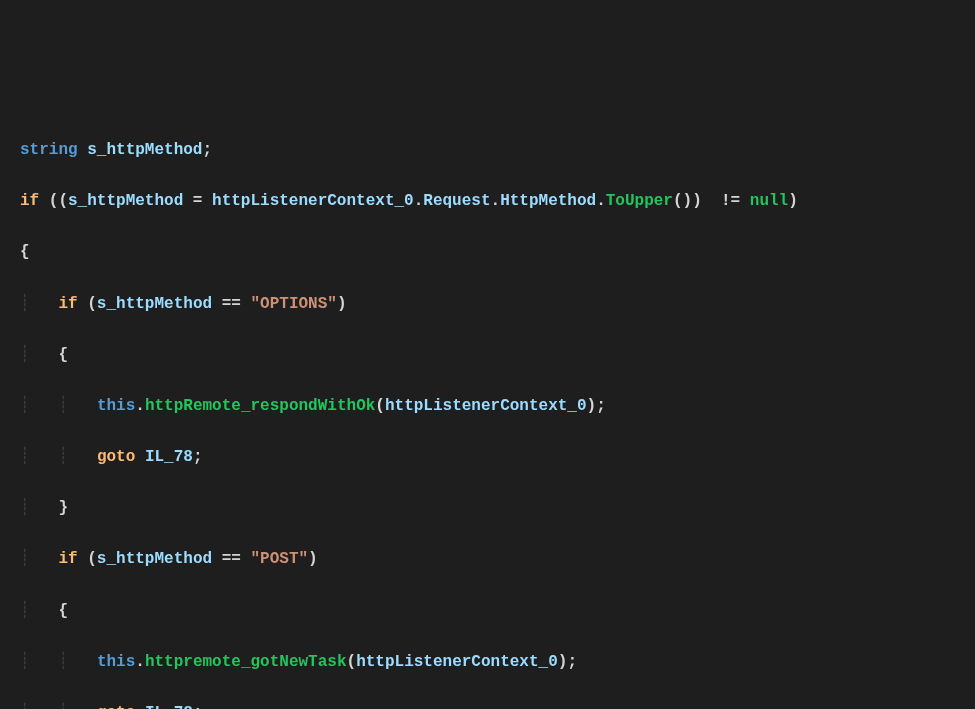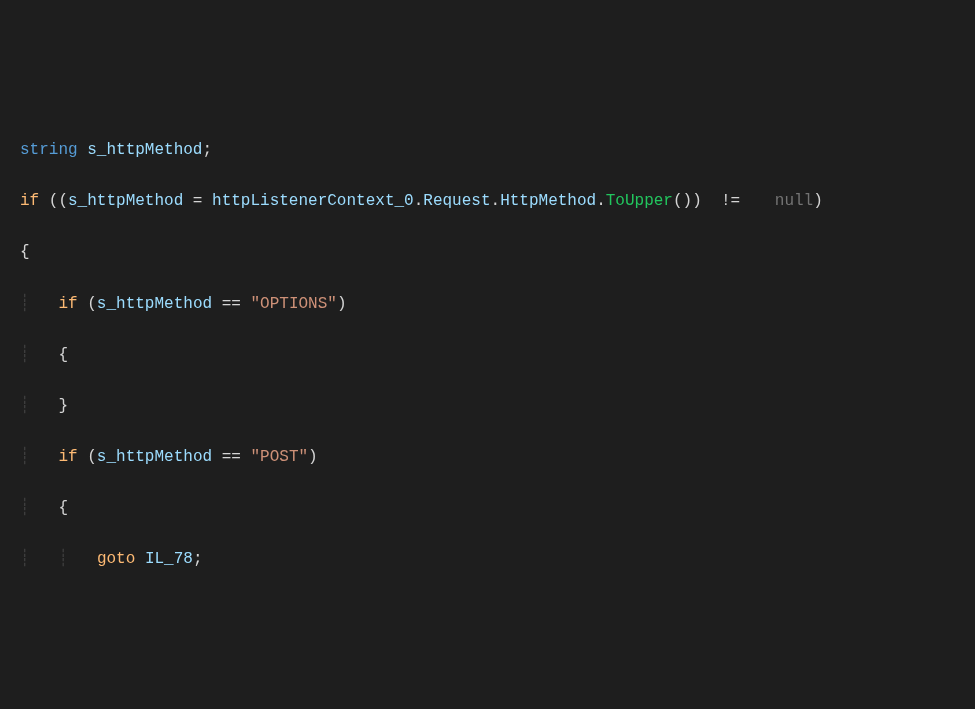--- a/index.html
+++ b/index.html
@@ -11,24 +11,24 @@
       background-color: #1e1e1e;
       font-family: Consolas, 'Courier New', monospace;
       font-size: 16px;
       line-height: 1.6;
       padding: 10px 20px;
       color: #d4d4d4;
       white-space: pre;
     }
     .code-line {
       display: block;
+      font-weight: bold;
     }
     .keyword {
-      color: #737373;
-      margin-left: 25px;
+      color: #22c55e;
     }
     .control {
       color: #fdba74;
     }
     .type {
       color: #569cd6;
     }
     .identifier {
       color: #9cdcfe;
     }
@@ -56,23 +56,26 @@
 <body>
 
 
 
 <div>
 <span class="code-line"><span class="type">string</span><span class="punct"> </span><span class="identifier">s_httpMethod</span><span class="punct">;</span></span>
 <span class="code-line"><span class="control">if</span><span class="punct"> </span><span class="punct">((</span><span class="identifier">s_httpMethod</span><span class="punct"> = </span><span class="identifier">httpListenerContext_0</span><span class="punct">.</span><span class="identifier">Request</span><span class="punct">.</span><span class="identifier">HttpMethod</span><span class="punct">.</span><span class="method">ToUpper</span><span class="punct">()) </span><span class="punct"> != </span><span class="keyword">null</span><span class="punct">)</span></span>
 <span class="code-line"><span class="brace">{</span></span>
 <span class="code-line"><span class="indent-guide">┊   </span><span class="control">if</span><span class="punct"> </span><span class="punct">(</span><span class="identifier">s_httpMethod</span><span class="punct"> == </span><span class="string">"OPTIONS"</span><span class="punct">)</span></span>
 <span class="code-line"><span class="indent-guide">┊   </span><span class="brace">{</span></span>
+<span class="code-line"><span class="indent-guide">┊   ┊   </span><span class="this-kw">this</span><span class="punct">.</span><span class="method">httpRemote_respondWithOk</span><span class="punct">(</span><span class="identifier">httpListenerContext_0</span><span class="punct">)</span><span class="punct">;</span></span>
+<span class="code-line"><span class="indent-guide">┊   ┊   </span><span class="control">goto</span><span class="punct"> </span><span class="identifier">IL_78</span><span class="punct">;</span></span>
 <span class="code-line"><span class="indent-guide">┊   </span><span class="brace">}</span></span>
 <span class="code-line"><span class="indent-guide">┊   </span><span class="control">if</span><span class="punct"> </span><span class="punct">(</span><span class="identifier">s_httpMethod</span><span class="punct"> == </span><span class="string">"POST"</span><span class="punct">)</span></span>
 <span class="code-line"><span class="indent-guide">┊   </span><span class="brace">{</span></span>
+<span class="code-line"><span class="indent-guide">┊   ┊   </span><span class="this-kw">this</span><span class="punct">.</span><span class="method">httpremote_gotNewTask</span><span class="punct">(</span><span class="identifier">httpListenerContext_0</span><span class="punct">)</span><span class="punct">;</span></span>
 <span class="code-line"><span class="indent-guide">┊   ┊   </span><span class="control">goto</span><span class="punct"> </span><span class="identifier">IL_78</span><span class="punct">;</span></span>
 
 
 
 
 
 
 
 
 

